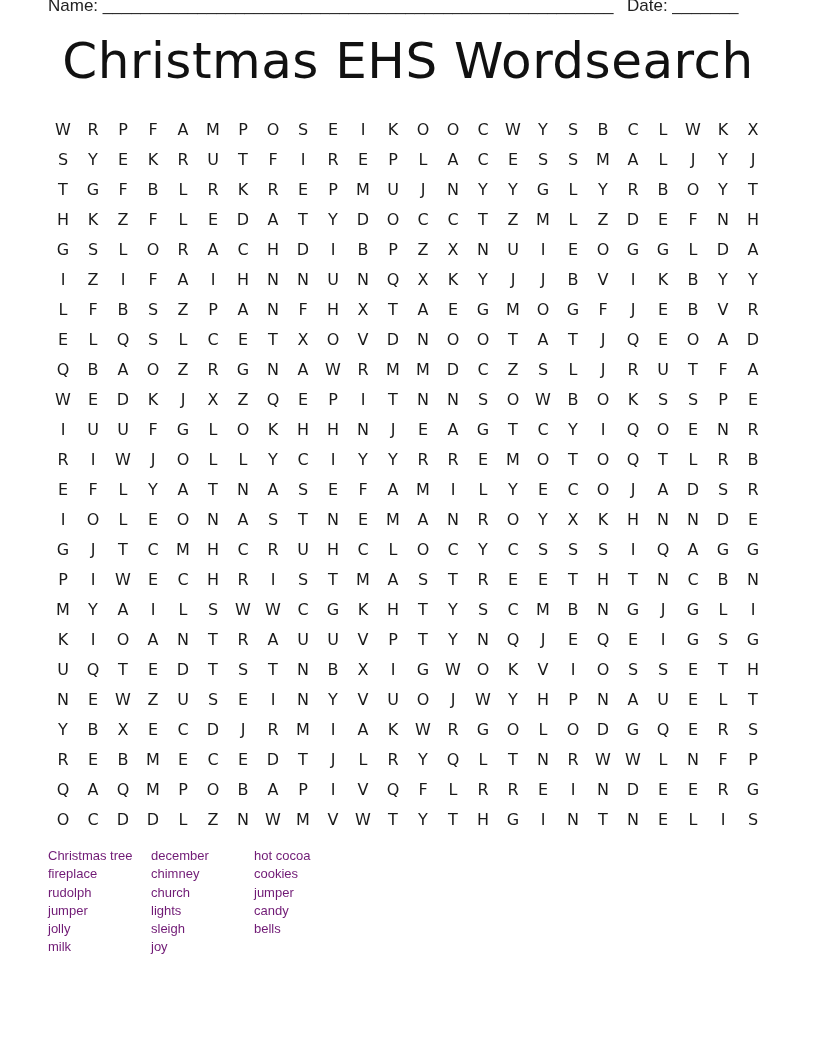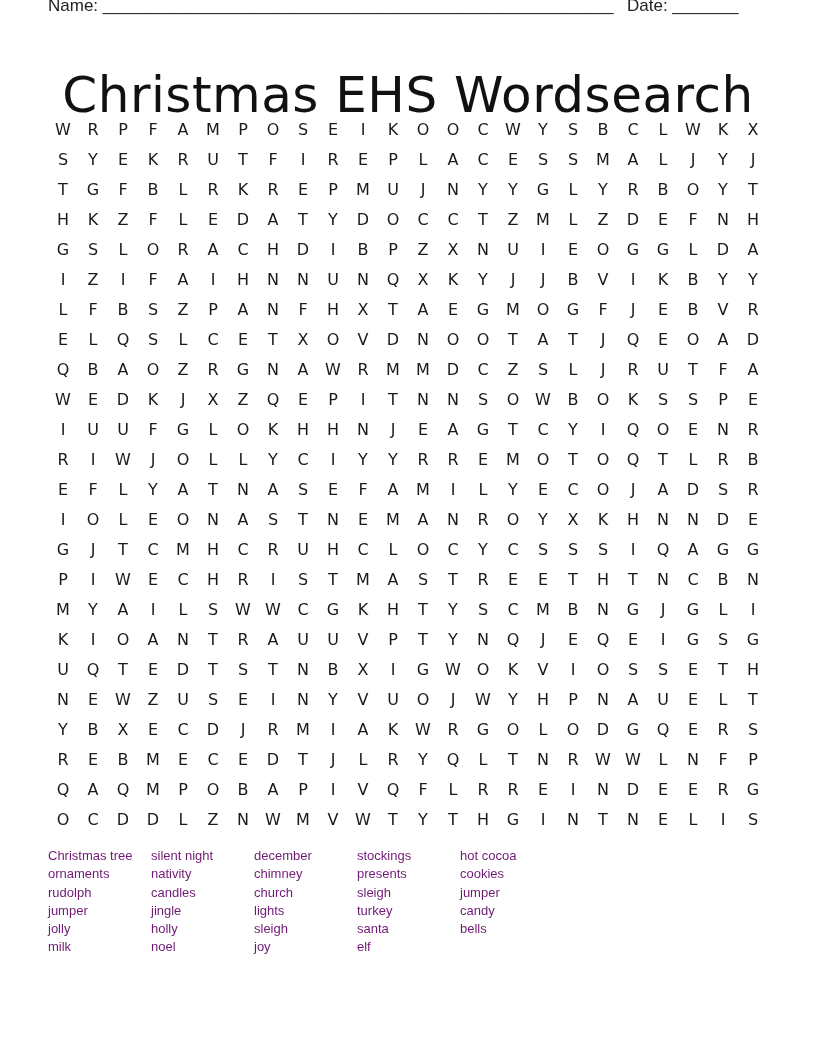--- a/index.html
+++ b/index.html
@@ -5,21 +5,21 @@
   html, body { margin: 0; padding: 0; background: #ffffff; }
   body { width: 816px; height: 1056px; position: relative; overflow: hidden; color: #111; }
   .header-line {
     position: absolute; top: -4px; left: 48px; right: 40px; height: 22px;
     font-family: "Liberation Sans", sans-serif; font-size: 17px; color: #222;
   }
   .name-field { position: absolute; left: 0; top: 0; white-space: pre; }
   .date-field { position: absolute; left: 579px; top: 0; white-space: pre; }
   .title {
     position: absolute; top: 32px; left: 0; width: 816px; text-align: center;
-    font-family: "DejaVu Sans", sans-serif; font-size: 50px; color: #111; letter-spacing: 0.5px; margin-top: 34px;
+    font-family: "DejaVu Sans", sans-serif; font-size: 50px; color: #111; letter-spacing: 0.5px;
   }
   .grid {
     position: absolute; left: 48px; top: 114px;
     display: grid; grid-template-columns: repeat(24, 30px); grid-auto-rows: 30px;
   }
   .cell {
     font-family: "DejaVu Sans", sans-serif; font-size: 16px; color: #1a1a1a;
     display: flex; align-items: center; justify-content: center;
   }
   .word-list {
@@ -617,49 +617,33 @@
     <div class="cell">N</div>
     <div class="cell">E</div>
     <div class="cell">L</div>
     <div class="cell">I</div>
     <div class="cell">S</div>
   </div>
 
 <div class="word-list" id="word-list">
     <div class="word-col">
       <span class="word">Christmas tree</span>
-      <span class="word">ornaments</span>
+      <span class="word">fireplace</span>
       <span class="word">rudolph</span>
       <span class="word">jumper</span>
       <span class="word">jolly</span>
       <span class="word">milk</span>
-    </div>
-    <div class="word-col">
-      <span class="word">silent night</span>
-      <span class="word">nativity</span>
-      <span class="word">candles</span>
-      <span class="word">jingle</span>
-      <span class="word">holly</span>
-      <span class="word">noel</span>
     </div>
     <div class="word-col">
       <span class="word">december</span>
       <span class="word">chimney</span>
       <span class="word">church</span>
       <span class="word">lights</span>
       <span class="word">sleigh</span>
       <span class="word">joy</span>
-    </div>
-    <div class="word-col">
-      <span class="word">stockings</span>
-      <span class="word">presents</span>
-      <span class="word">sleigh</span>
-      <span class="word">turkey</span>
-      <span class="word">santa</span>
-      <span class="word">elf</span>
     </div>
     <div class="word-col">
       <span class="word">hot cocoa</span>
       <span class="word">cookies</span>
       <span class="word">jumper</span>
       <span class="word">candy</span>
       <span class="word">bells</span>
     </div>
   </div>
 

